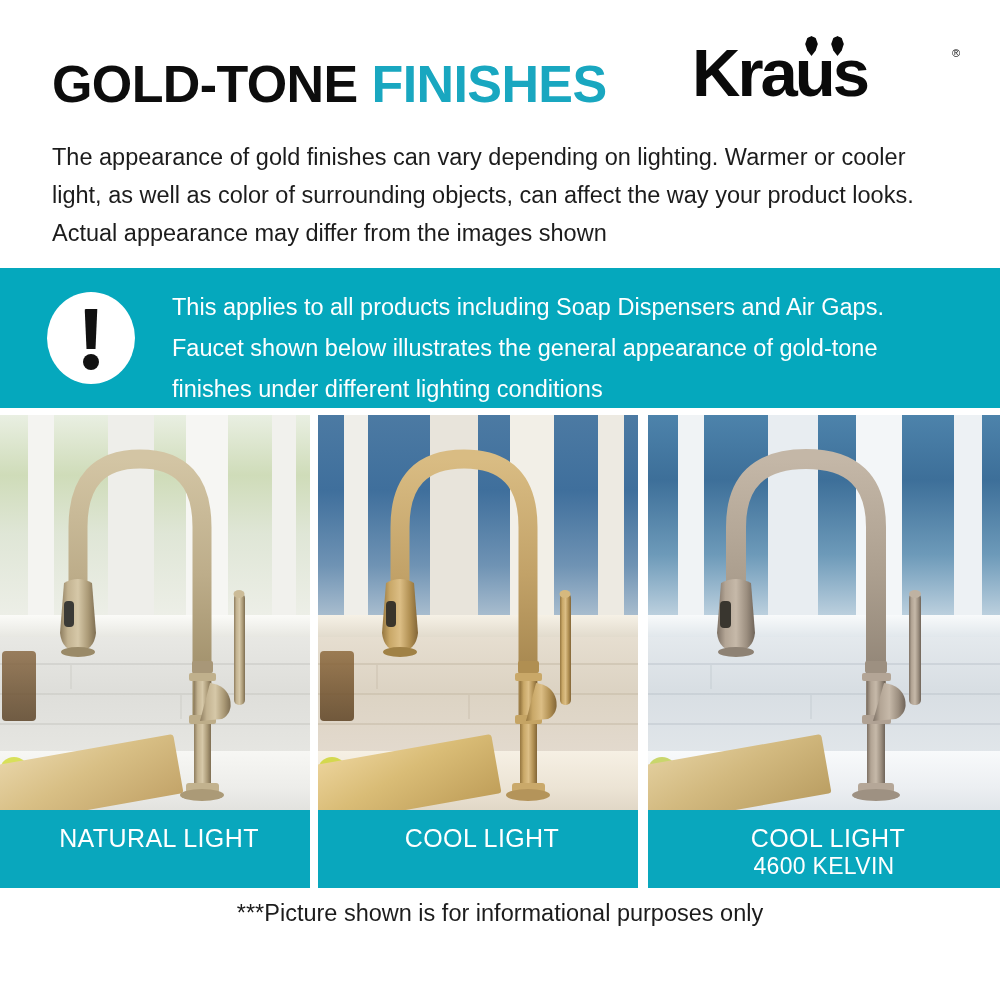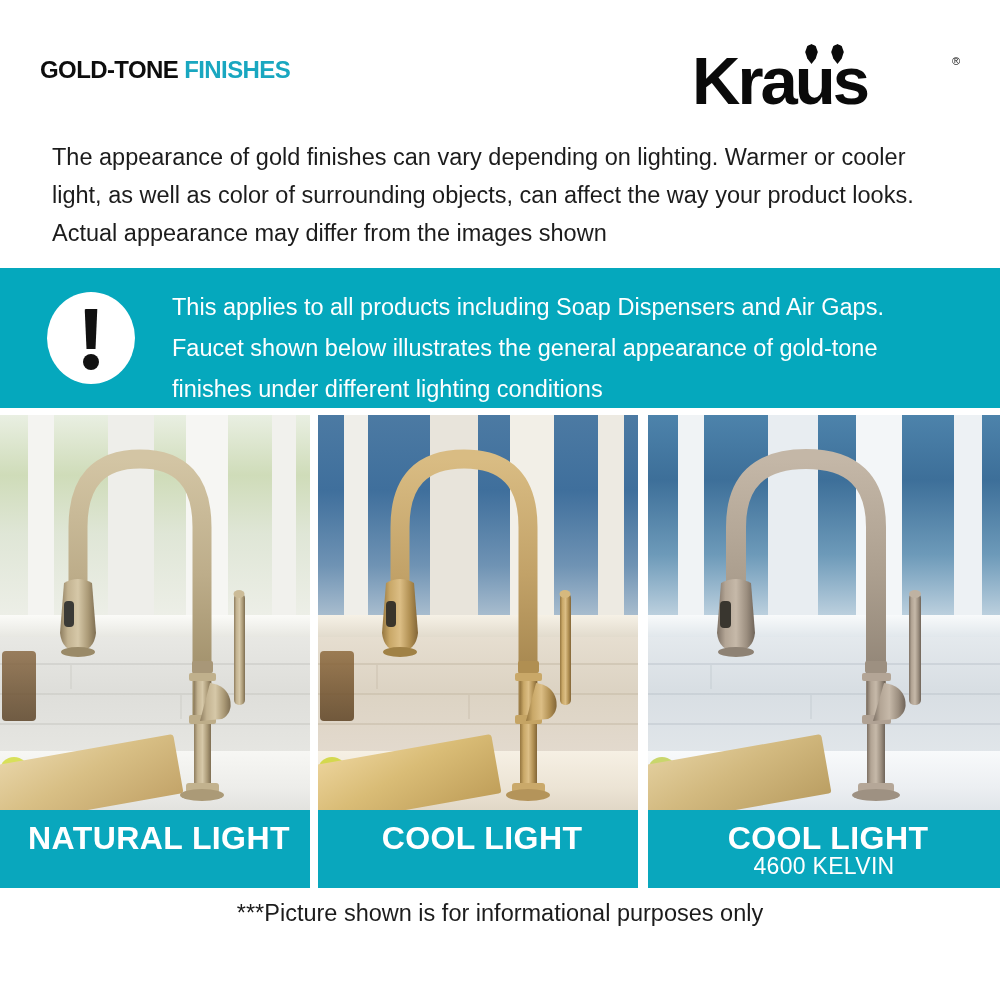--- a/index.html
+++ b/index.html
@@ -18,33 +18,33 @@
 
   
   .header {
     position: absolute;
     left: 0; top: 0;
     width: 1000px; height: 268px;
     background: #ffffff;
   }
   .title {
     position: absolute;
-    left: 40px; top: 58px;
-    font-size: 24px;
+    left: 52px; top: 58px;
+    font-size: 52px;
     font-weight: bold;
     letter-spacing: -0.6px;
     white-space: nowrap;
     line-height: 1;
   }
   .title .t-dark { color: #0d0d0d; }
   .title .t-accent { color: #19a7c0; }
 
   .logo {
     position: absolute;
-    right: 38px; top: 42px;
+    right: 38px; top: 34px;
     width: 270px; height: 78px;
   }
   .logo-word {
     position: absolute;
     left: 0; top: 0;
     font-size: 67px;
     font-weight: bold;
     letter-spacing: -3px;
     color: #0a0a0a;
     line-height: 78px;
@@ -206,22 +206,22 @@
   
   .caption {
     position: absolute;
     left: 0; top: 395px;
     width: 100%; height: 78px;
     background: #09a7bd;
     text-align: center;
     color: #ffffff;
   }
   .caption .c1 {
-    font-size: 32px;
-    font-weight: bold;
+    font-size: 25px;
+    font-weight: normal;
     letter-spacing: 0.4px;
     margin-top: 14px;
     line-height: 28px;
     padding-left: 8px;
   }
   .caption .c2 {
     font-size: 23px;
     font-weight: normal;
     letter-spacing: 0.3px;
     line-height: 28px;

